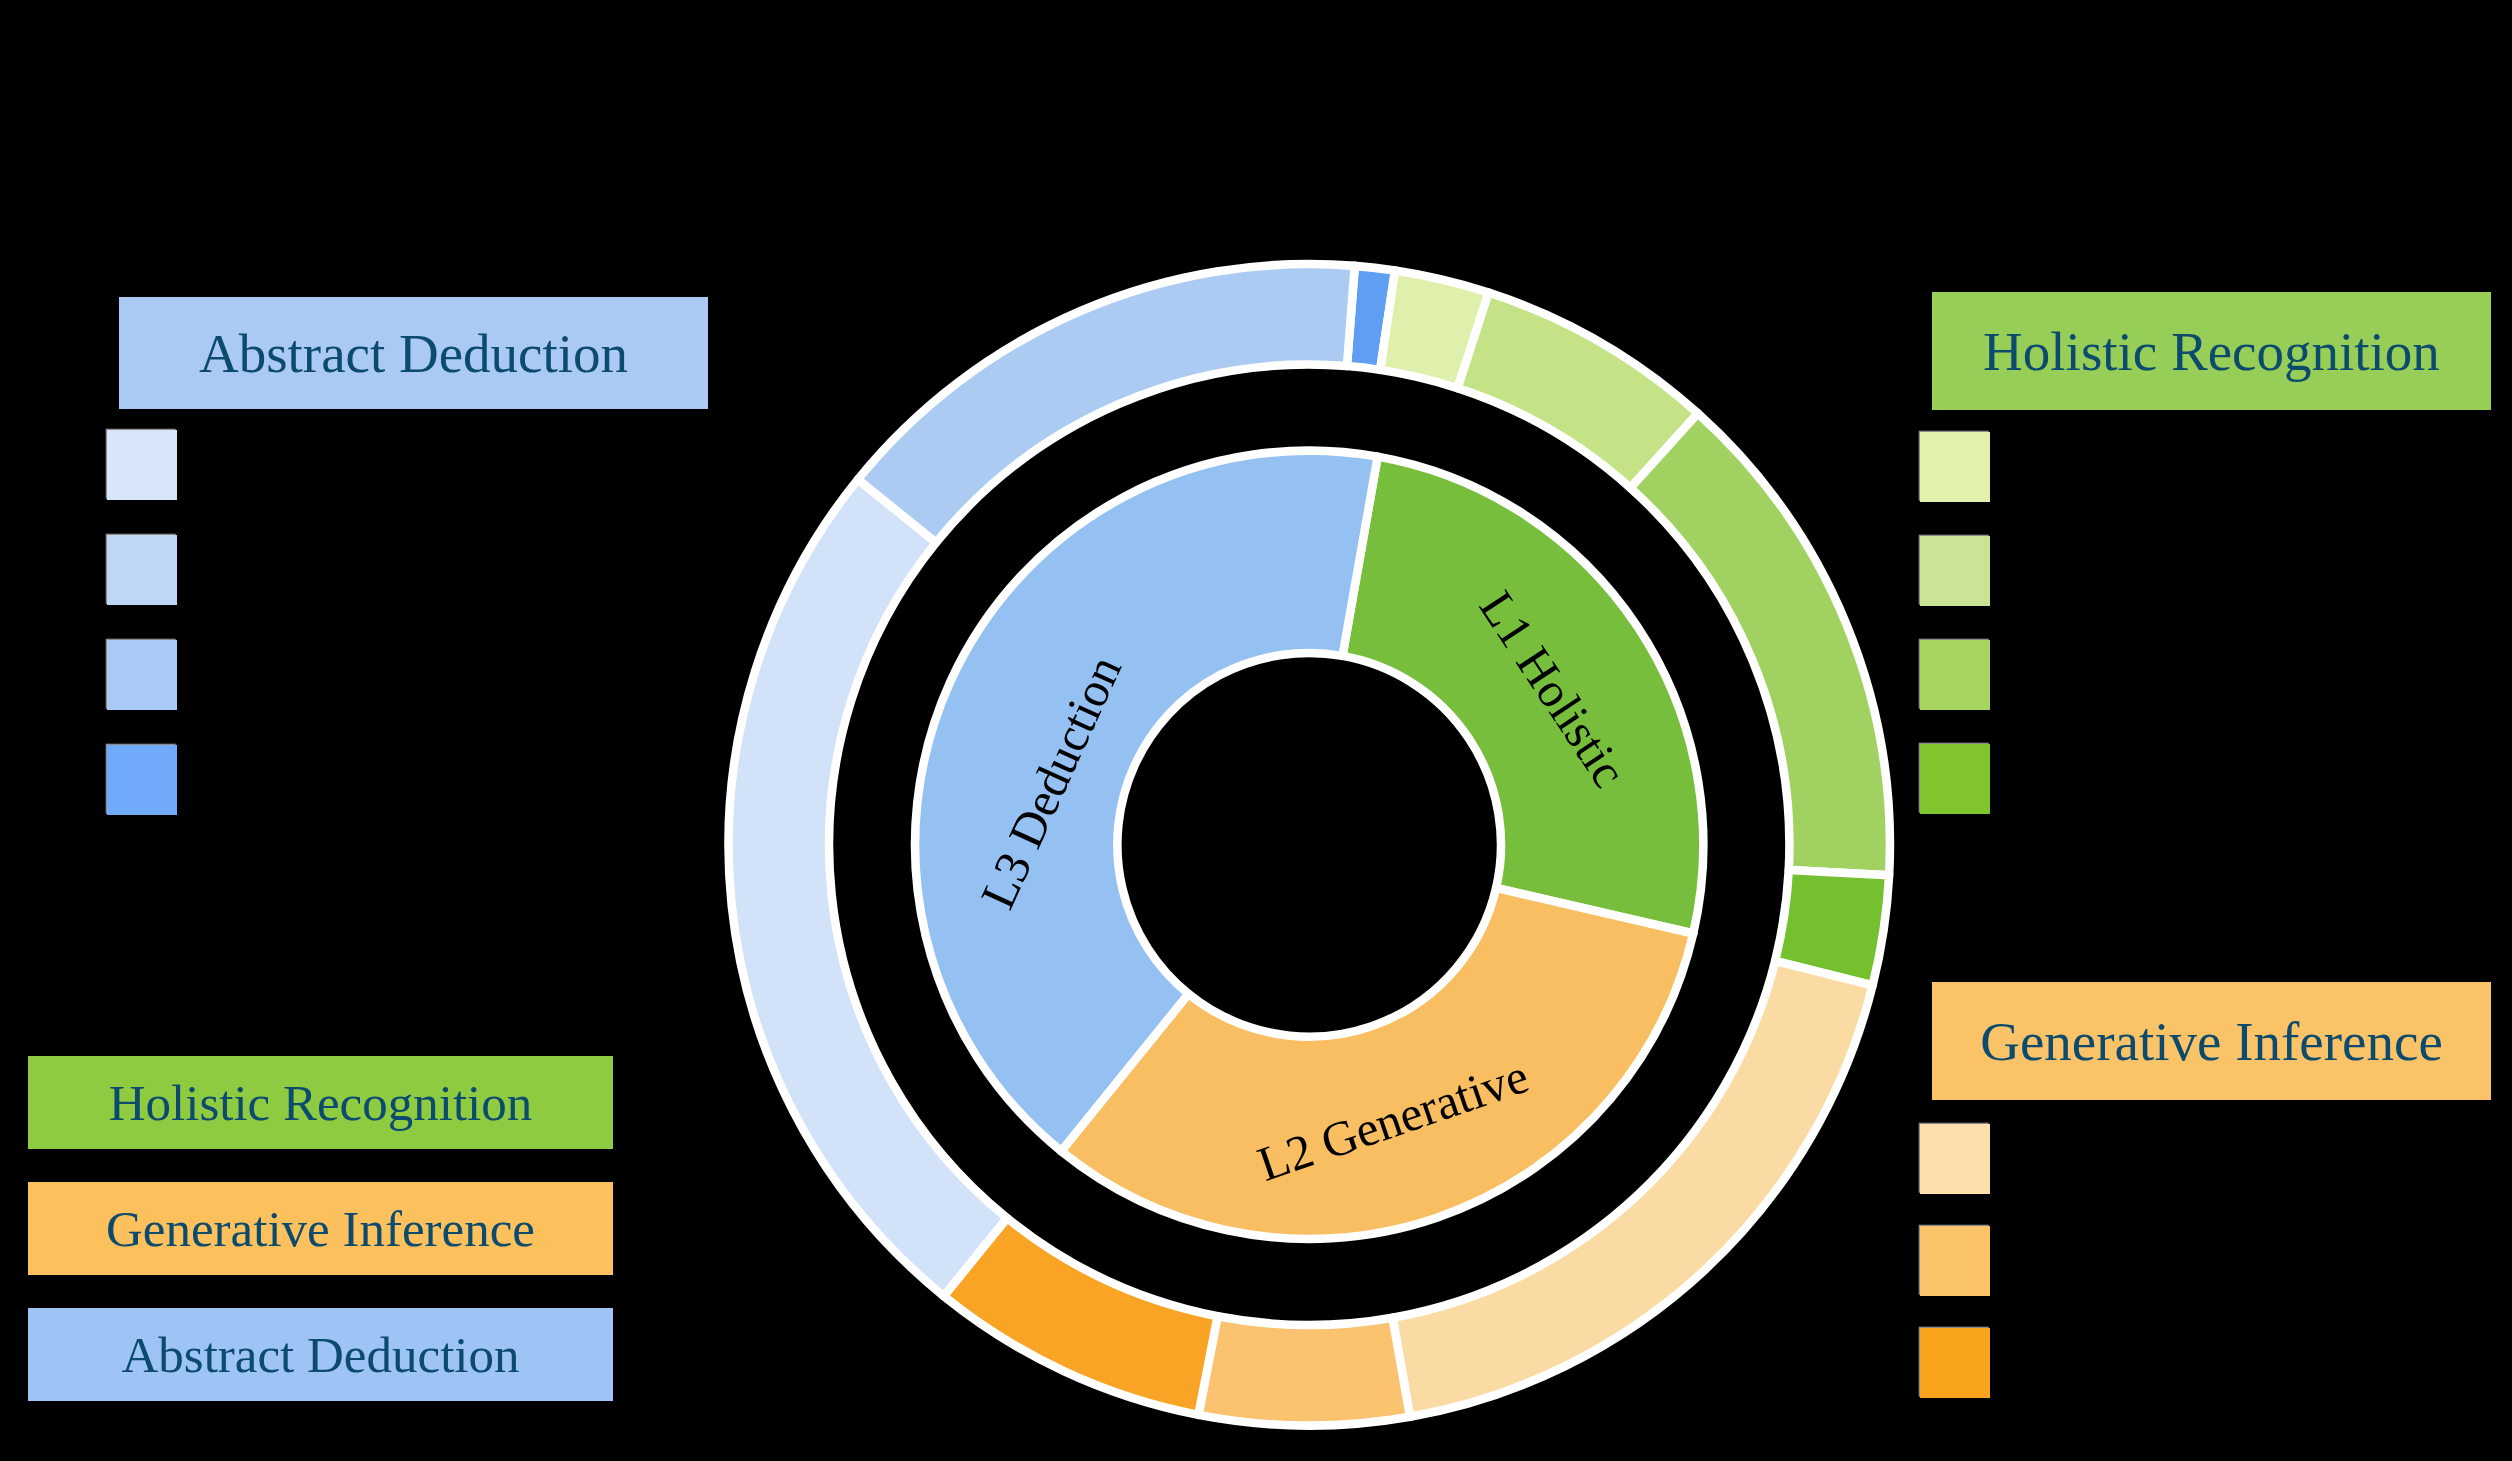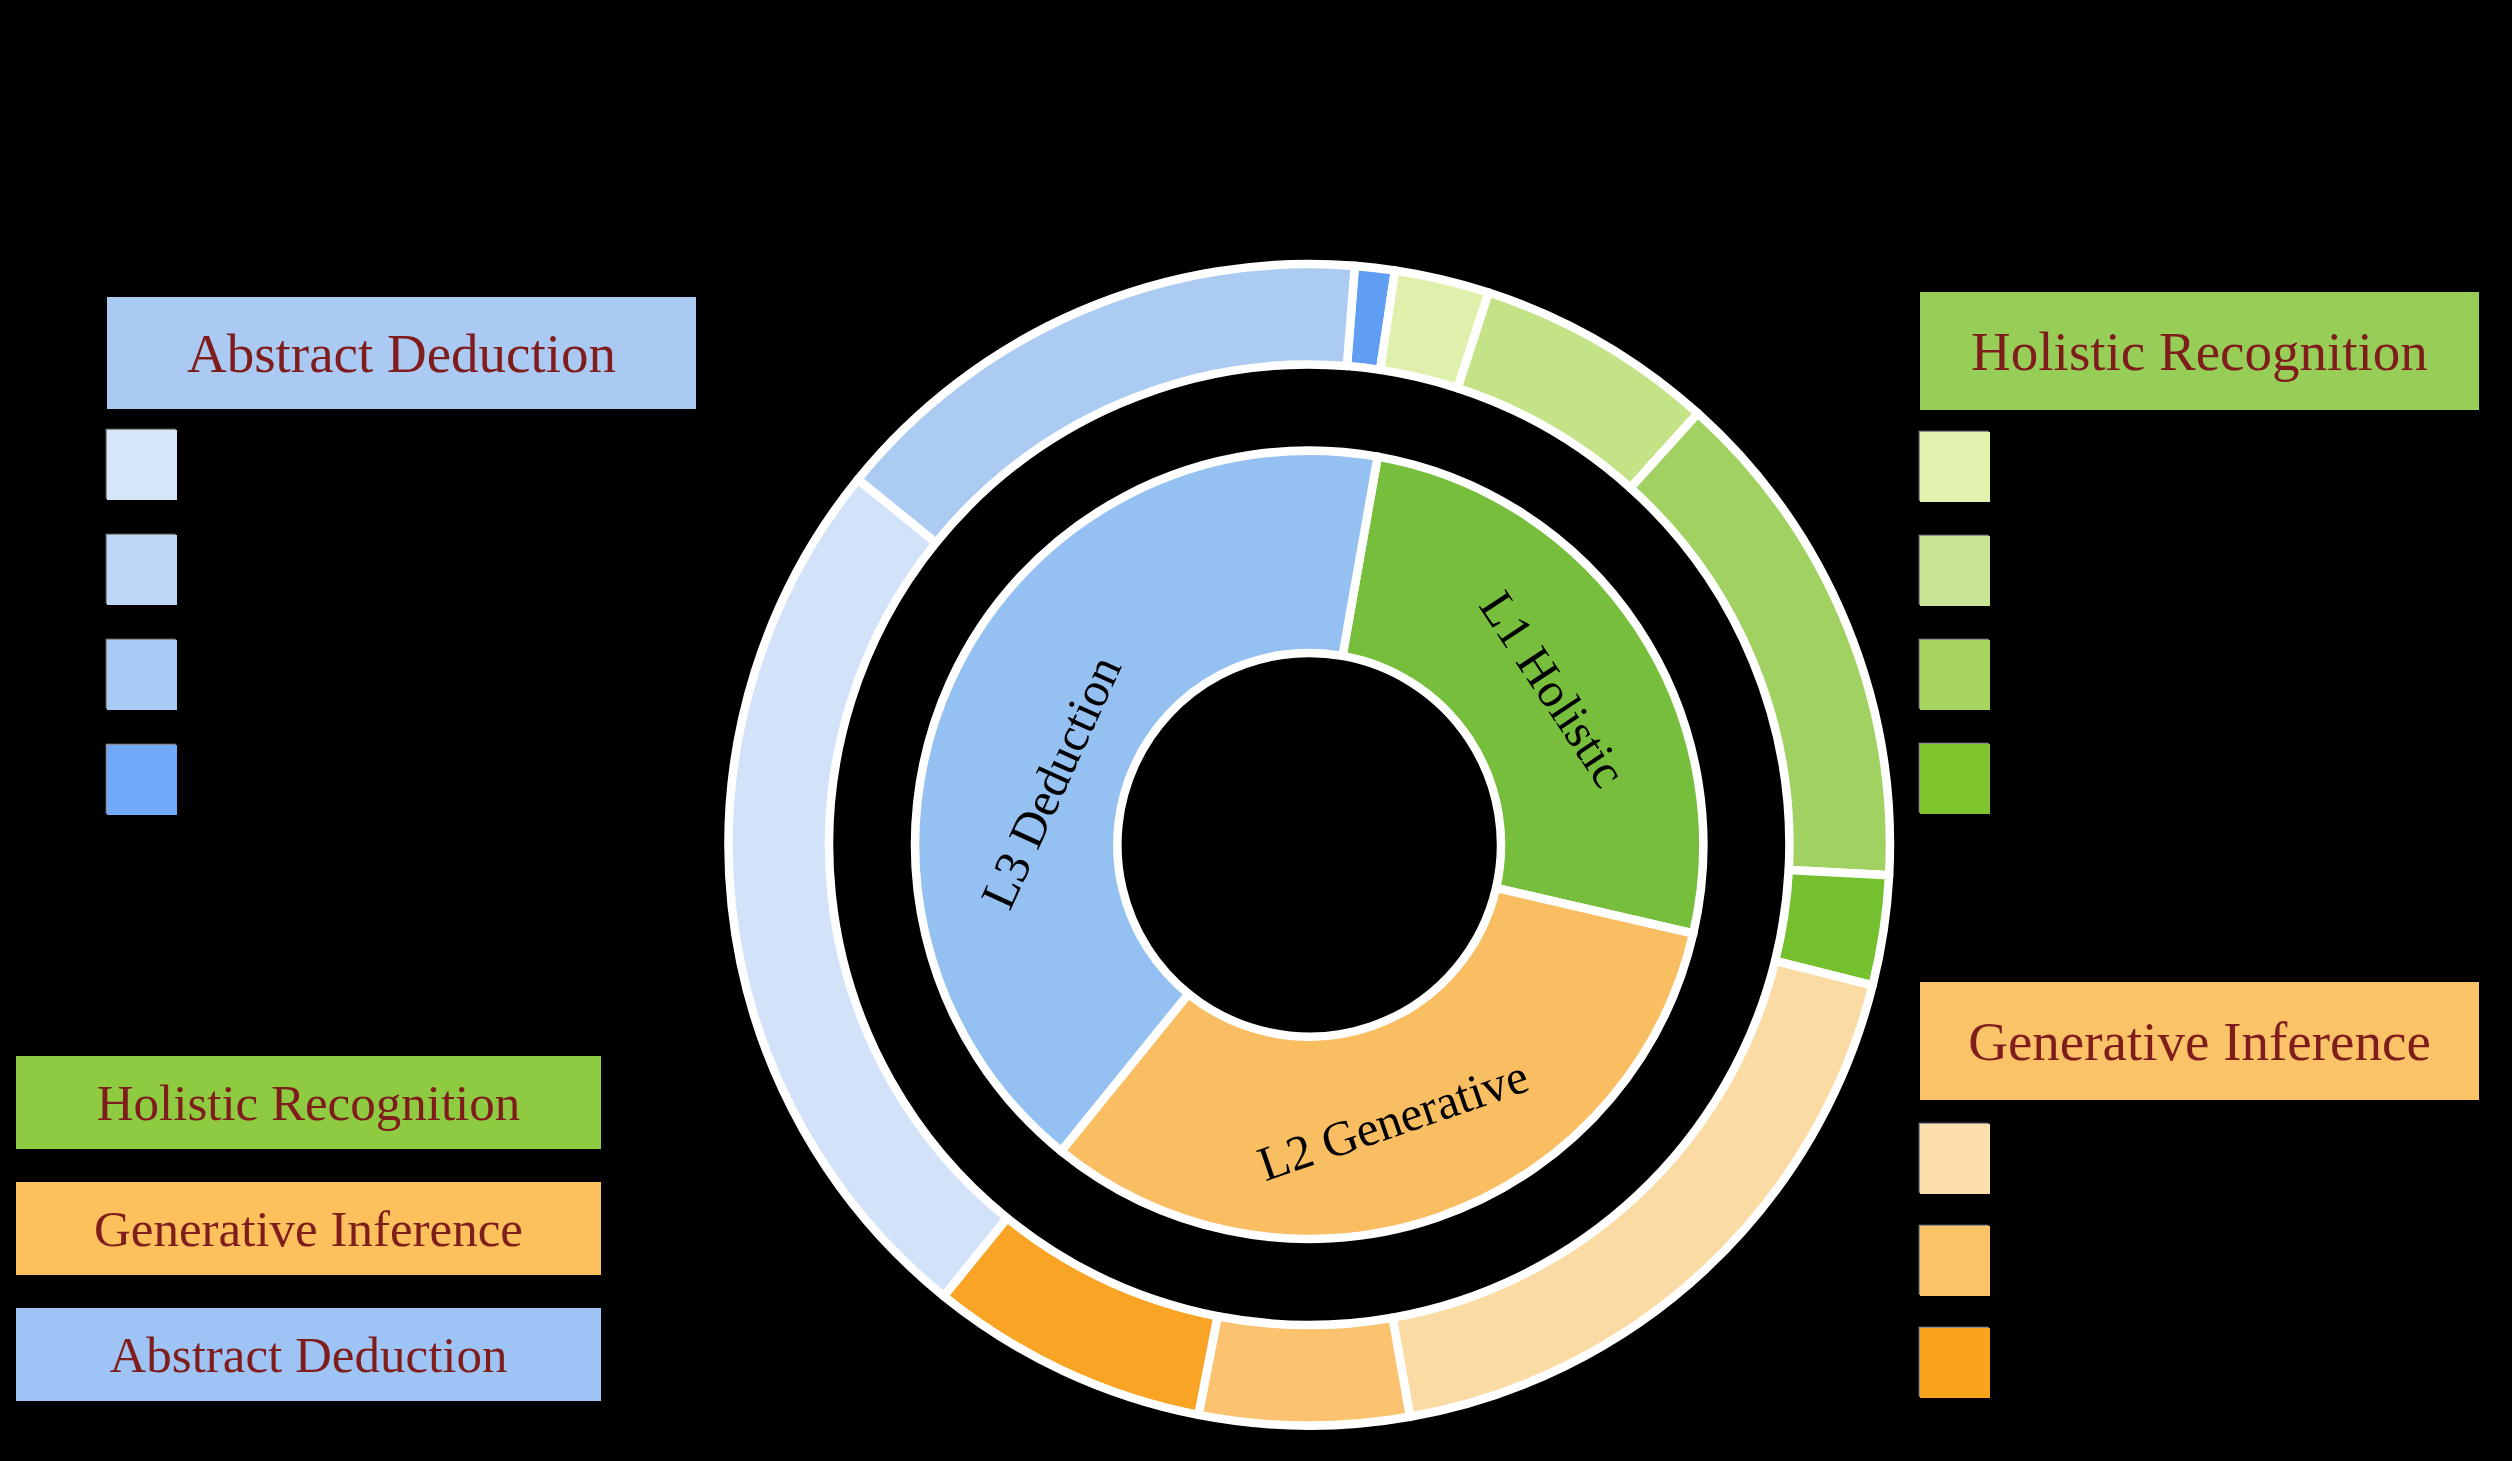--- a/index.html
+++ b/index.html
@@ -6,23 +6,24 @@
   #stage{
     position:relative;
     width:2512px;height:1461px;
     background:#000;
     overflow:hidden;
     font-family:"Liberation Serif","DejaVu Serif",serif;
   }
   .box{
     position:absolute;
     display:flex;align-items:center;justify-content:center;
-    color:#7f1d1d;
+    color:#0c4a6e;
     font-size:55px;
     white-space:nowrap;
+    margin-left:12px;
   }
   .box.small{font-size:51px;}
   .swatch-col{
     position:absolute;
     display:flex;flex-direction:column;
   }
   .swatch{
     width:70px;height:70px;
     box-shadow:-1.3px -1.3px 0 rgba(255,255,255,0.55);
   }

